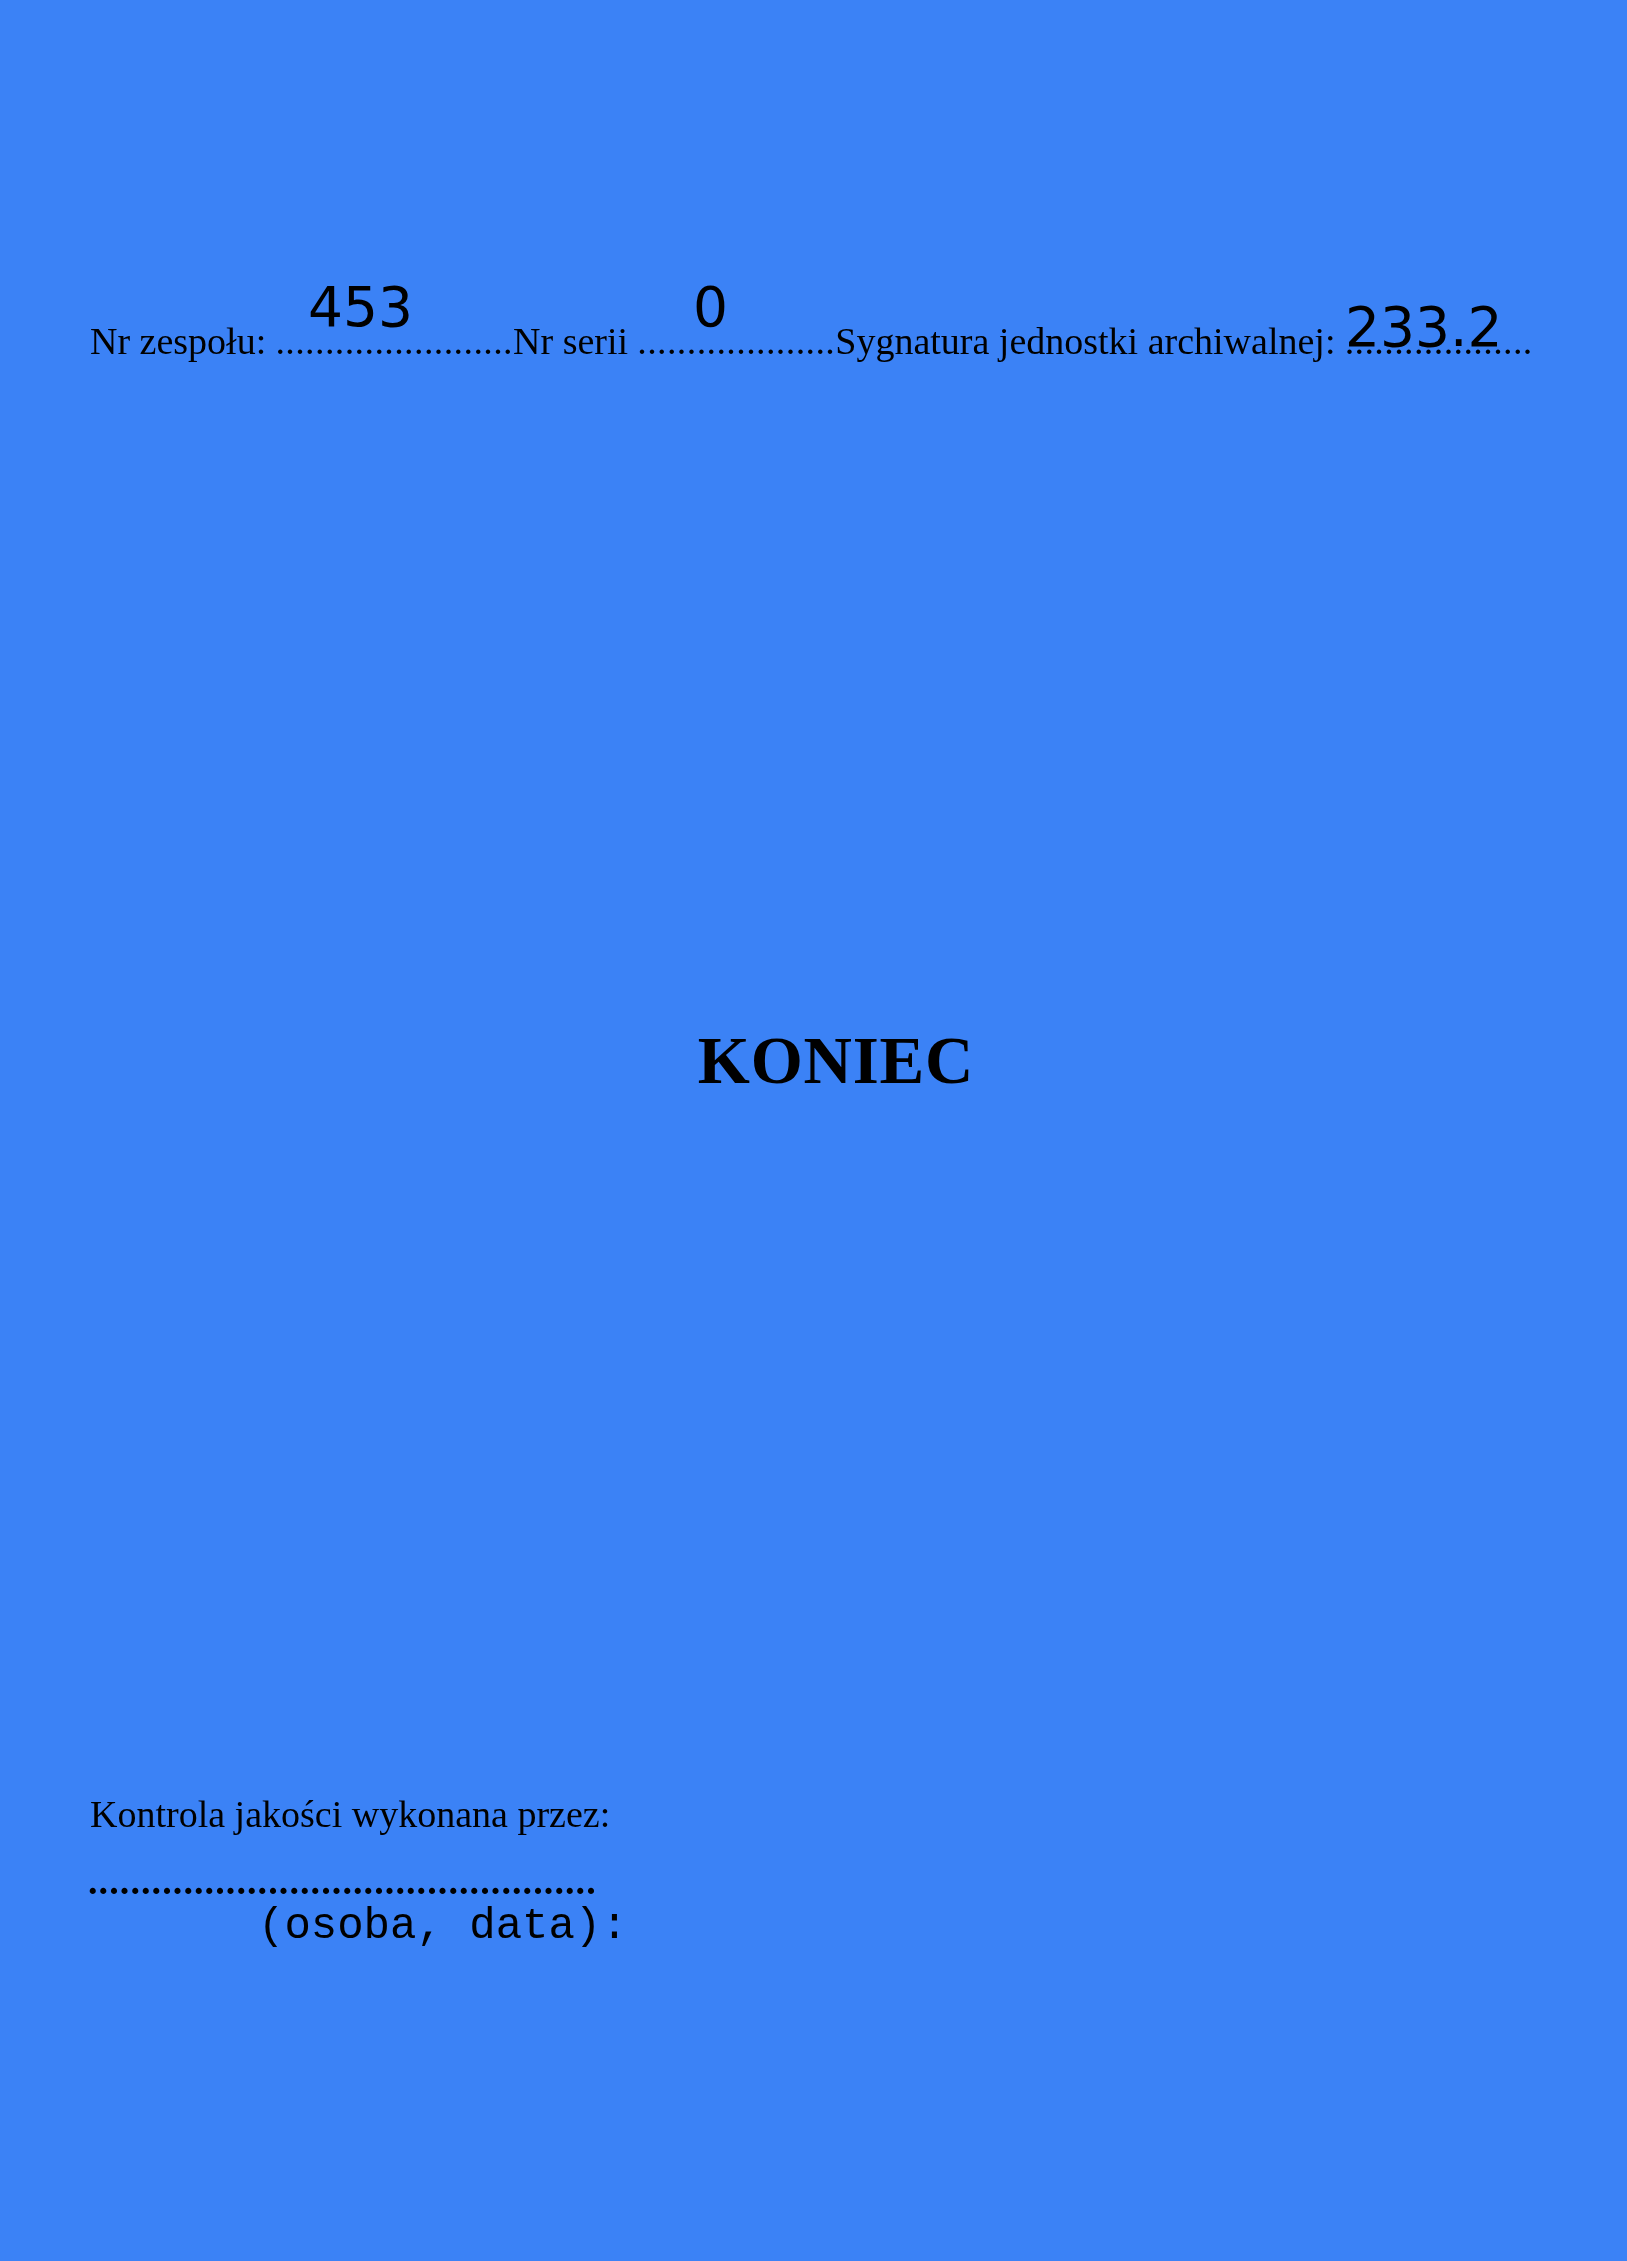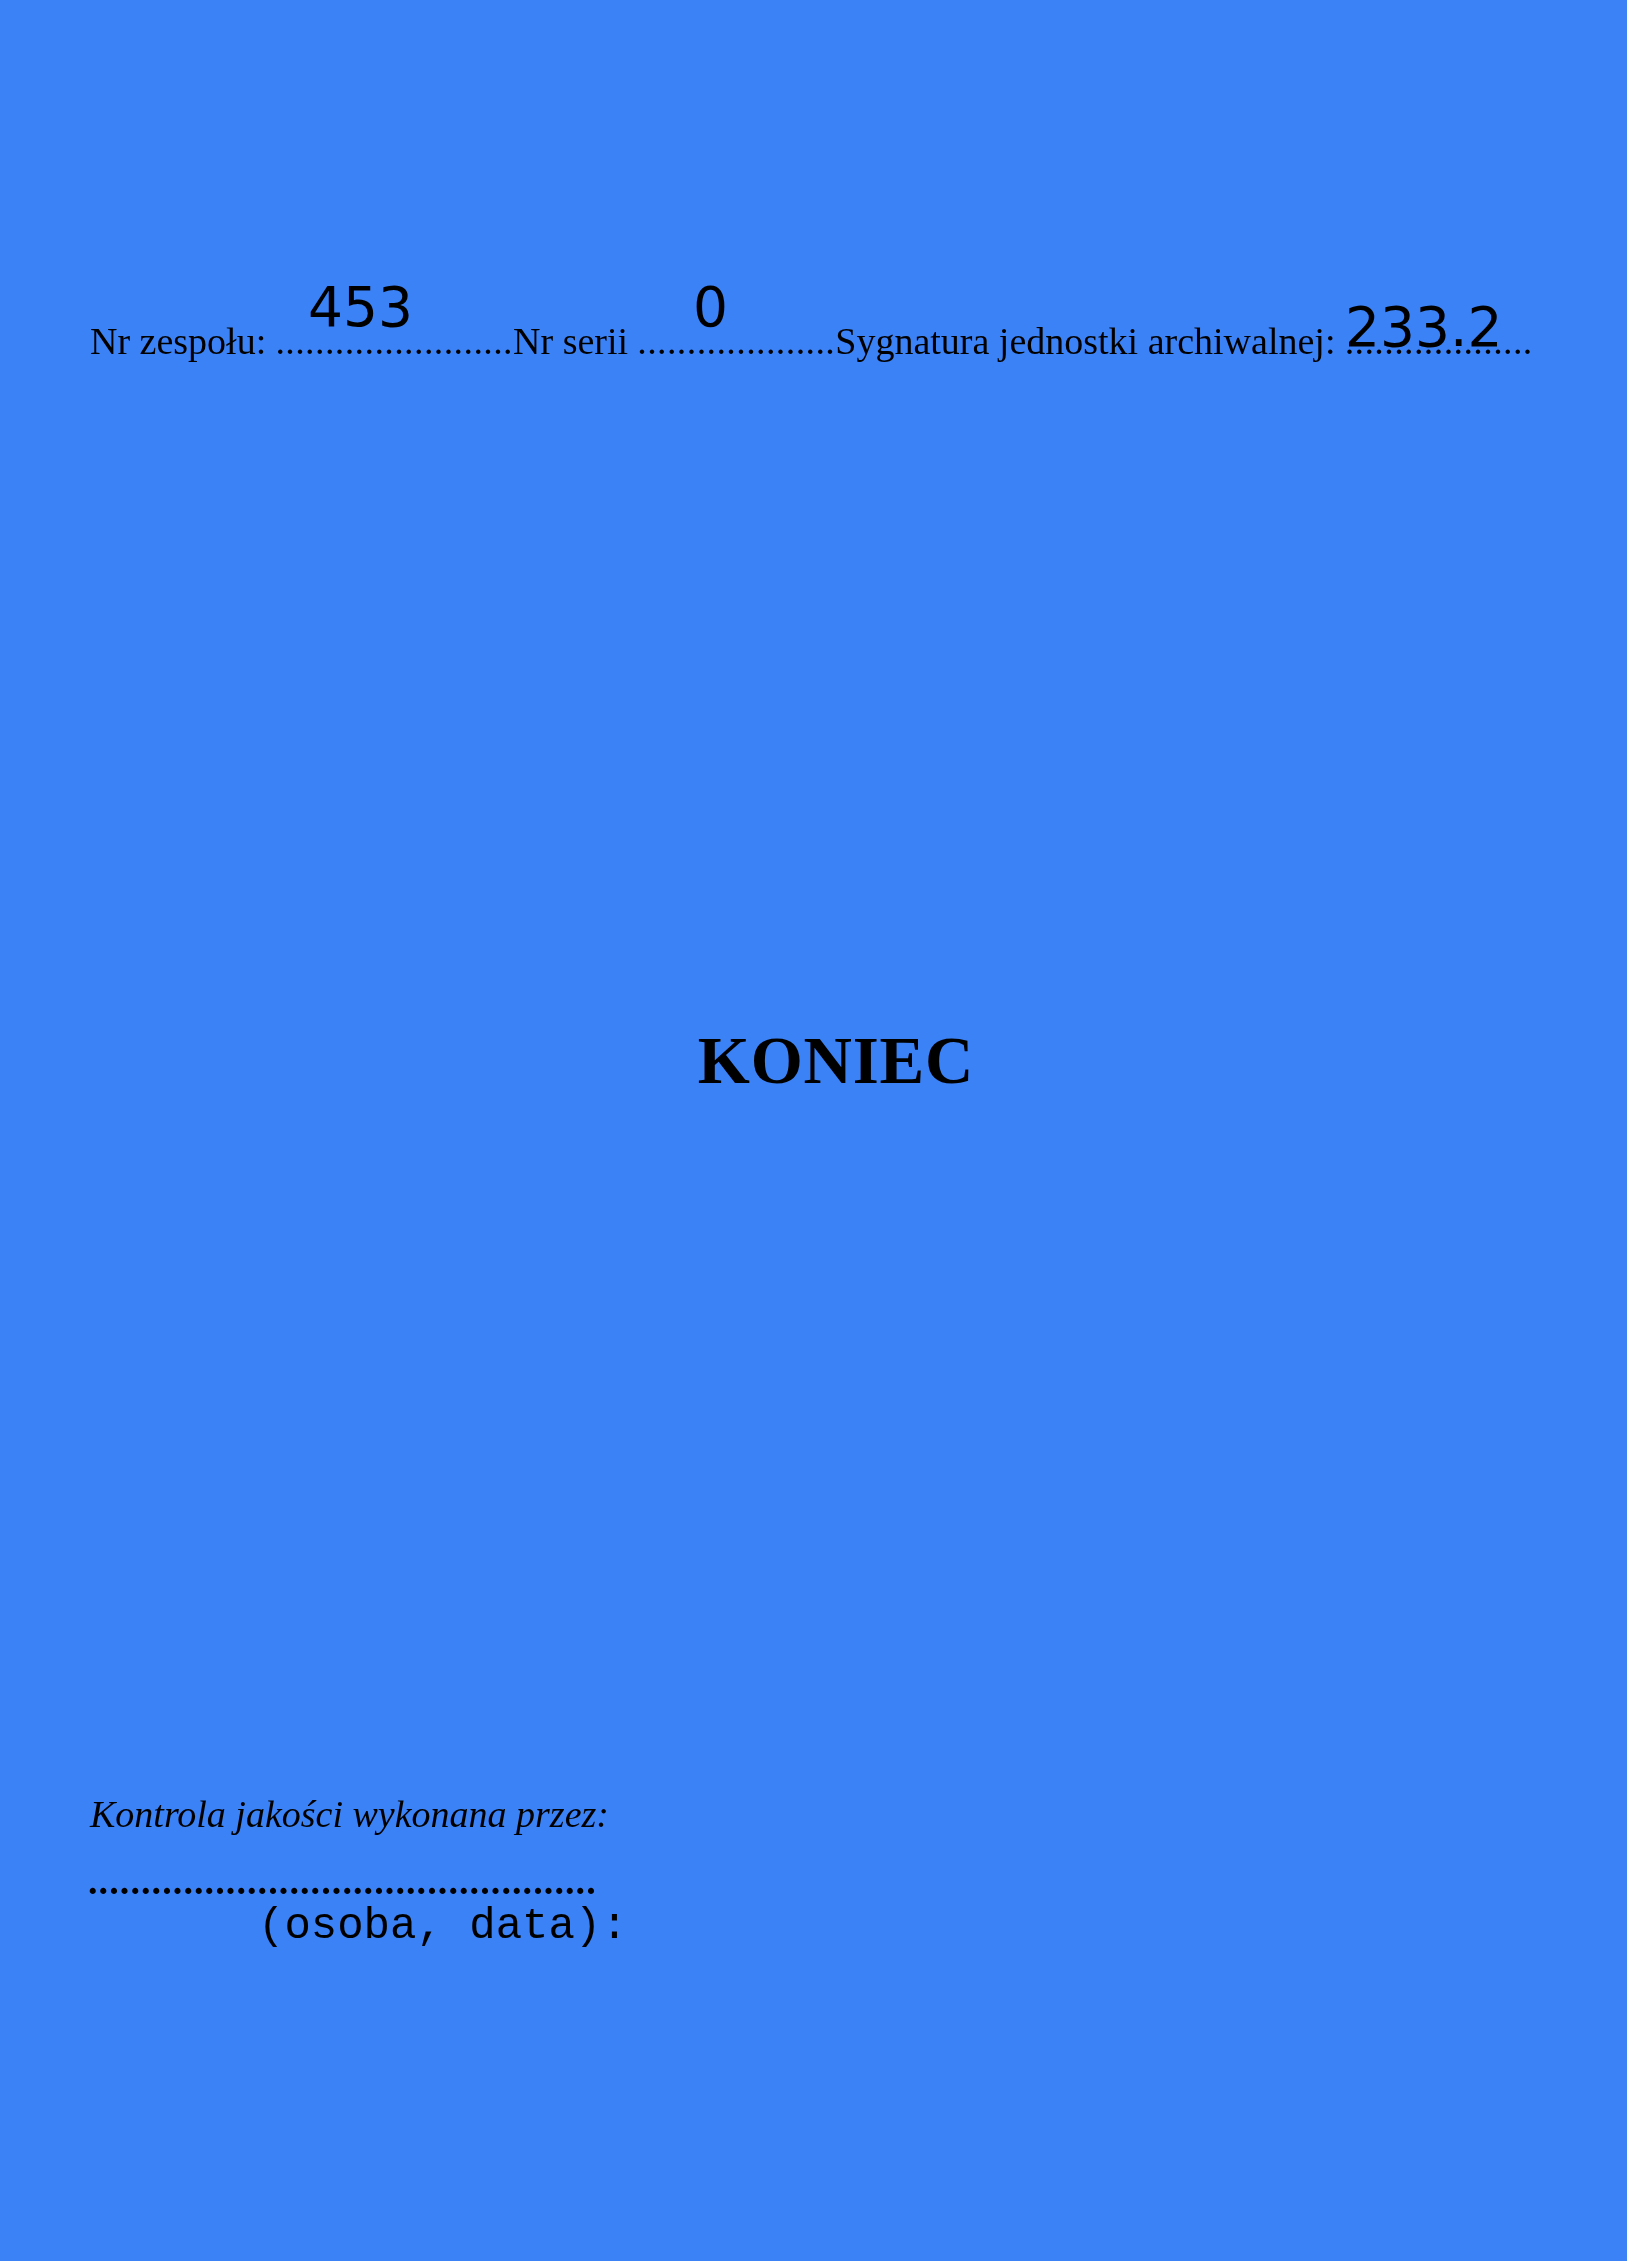--- a/index.html
+++ b/index.html
@@ -57,21 +57,20 @@
   }
 
   
   .footer-label {
     position: absolute;
     left: 90px;
     top: 1795px;
     font-size: 38px;
     line-height: 1;
     white-space: nowrap;
-    font-style: italic;
   }
   .footer-dots {
     position: absolute;
     left: 88px;
     top: 1862px;
     font-size: 38px;
     font-weight: bold;
     line-height: 1;
     letter-spacing: 1.1px;
     white-space: nowrap;

